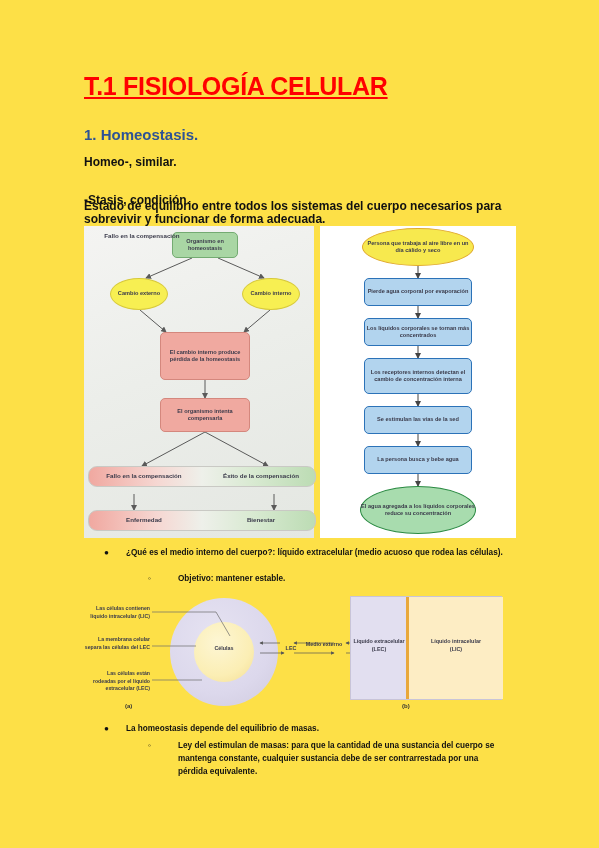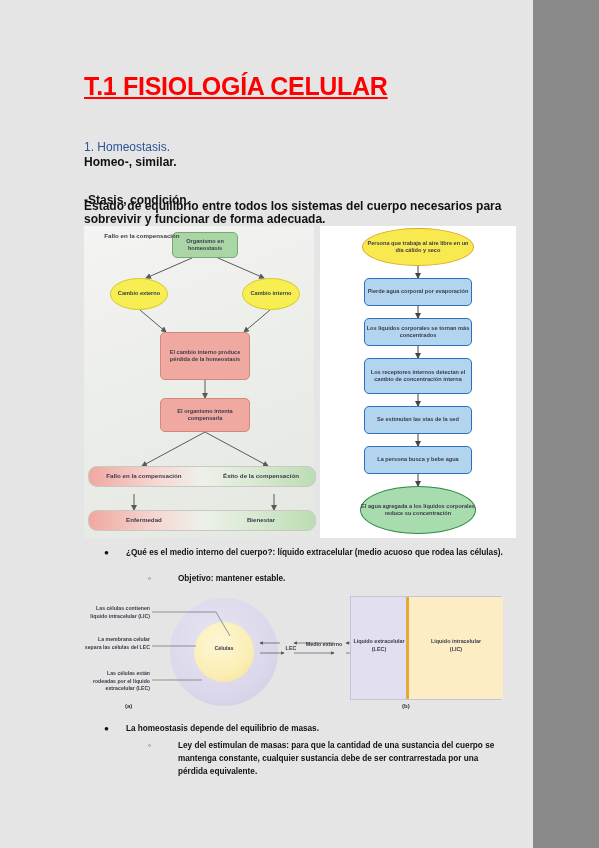--- a/index.html
+++ b/index.html
@@ -1,22 +1,22 @@
 <!DOCTYPE html>
 <html><head>
 <meta charset="utf-8">
 <style>
   html,body{margin:0;padding:0;background:#8a8a8a;}
   body{font-family:"Liberation Sans", sans-serif;}
-  .page{position:relative;width:533px;height:848px;background:#e5e5e5;overflow:hidden;}
+  .page{position:relative;width:599px;height:848px;background:#fde047;overflow:hidden;}
 
   .title{position:absolute;left:84px;top:72px;font-size:25px;font-weight:bold;color:#ff0000;
          text-decoration:underline;letter-spacing:-0.3px;white-space:nowrap;}
 
-  .h2{position:absolute;left:84px;top:140px;font-size:12px;font-weight:normal;color:#2e5395;
+  .h2{position:absolute;left:84px;top:126px;font-size:15px;font-weight:bold;color:#2e5395;
       white-space:nowrap;}
 
   .para{position:absolute;font-size:12px;color:#111;line-height:12.5px;font-weight:bold;}
   .p1{left:84px;top:156px;}
   .p2{left:84px;top:194px;}
   .p3{left:84px;top:200px;width:430px;font-weight:bold;}
 
   
   .bul{position:absolute;font-size:8.2px;color:#111;line-height:13px;font-weight:bold;}
   .bul .dot{position:absolute;left:0;top:0;}

